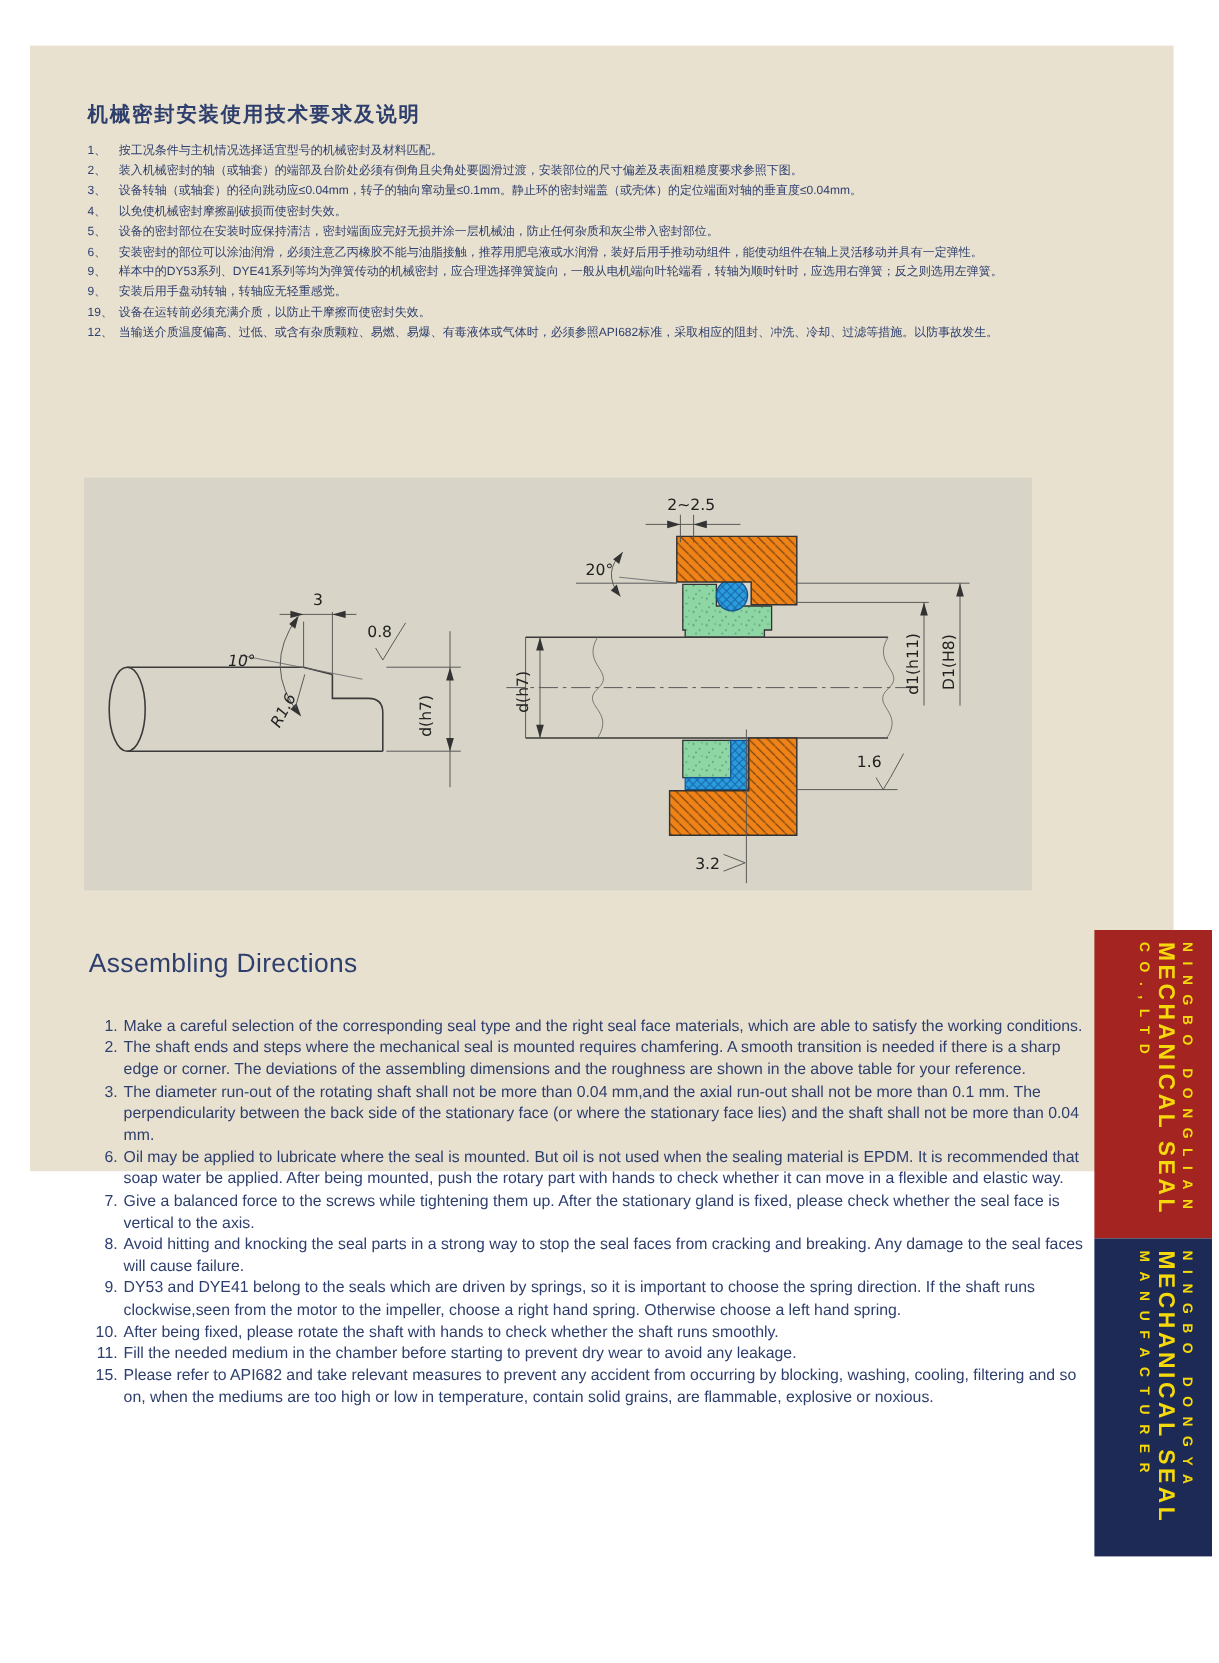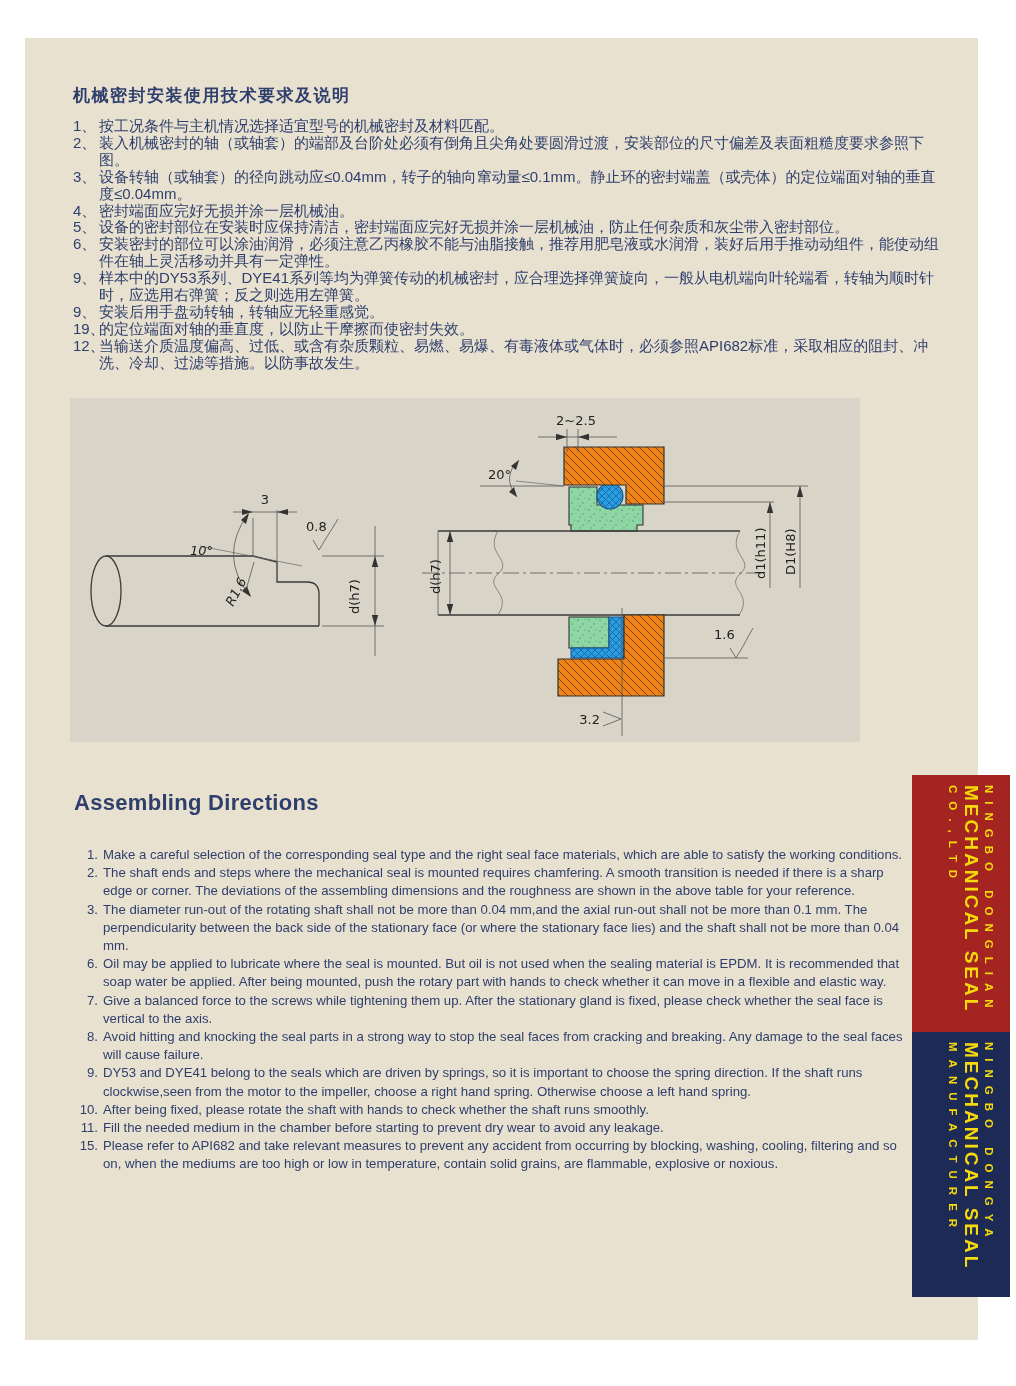--- a/index.html
+++ b/index.html
@@ -2,33 +2,33 @@
 <html><head>
 <meta charset="utf-8">
 <style>
   html,body{margin:0;padding:0;}
   body{
     width:1016px;height:1386px;position:relative;background:#ffffff;
     font-family:"Liberation Sans","DejaVu Sans",sans-serif;
     -webkit-font-smoothing:antialiased;
   }
   .page{
-    position:absolute;left:25px;top:38px;width:953px;height:1302px;
+    position:absolute;left:25px;top:38px;width:953px;height:938px;
     background:#e9e1cf;
   }
   
   .cn-section{position:absolute;left:48px;top:46px;width:872px;color:#2e3f6e;}
   .cn-title{font-size:17px;font-weight:bold;letter-spacing:1.5px;margin:0 0 11px 0;}
-  .cn-item{font-size:15px;line-height:16.9px;padding-left:26px;text-indent:-26px;}
+  .cn-item{font-size:10px;line-height:16.9px;padding-left:26px;text-indent:-26px;}
   .cn-item .num{display:inline-block;width:26px;text-indent:0;}
   
   .diagram-box{position:absolute;left:45px;top:360px;width:790px;height:344px;background:#d8d4c7;}
   
   .en-section{position:absolute;left:49px;top:752px;width:838px;color:#2e3f6e;}
-  .en-title{font-size:22px;font-weight:bold;margin:0 0 30px 0;letter-spacing:0.3px;}
+  .en-title{font-size:22px;font-weight:normal;margin:0 0 30px 0;letter-spacing:0.3px;}
   .en-item{font-size:13.2px;line-height:18.2px;padding-left:29px;text-indent:-29px;}
   .en-item .num{display:inline-block;width:24px;text-align:right;margin-right:5px;text-indent:0;}
   
   .banner{position:absolute;left:912px;width:98px;overflow:hidden;}
   .banner-red{top:775px;height:257px;background:#a32421;}
   .banner-navy{top:1032px;height:265px;background:#1e2a56;}
   .banner-inner{
     position:absolute;left:0;top:0;height:98px;
     transform-origin:0 0;transform:translateX(98px) rotate(90deg);
     color:#f5d90a;padding-top:14px;padding-left:10px;box-sizing:border-box;
@@ -48,26 +48,26 @@
 </head>
 <body>
 
 <div class="page">
 
   <div class="cn-section">
     <h1 class="cn-title">机械密封安装使用技术要求及说明</h1>
     <div class="cn-item"><span class="num">1、</span><span>按工况条件与主机情况选择适宜型号的机械密封及材料匹配。</span></div>
     <div class="cn-item"><span class="num">2、</span><span>装入机械密封的轴（或轴套）的端部及台阶处必须有倒角且尖角处要圆滑过渡，安装部位的尺寸偏差及表面粗糙度要求参照下图。</span></div>
     <div class="cn-item"><span class="num">3、</span><span>设备转轴（或轴套）的径向跳动应≤0.04mm，转子的轴向窜动量≤0.1mm。静止环的密封端盖（或壳体）的定位端面对轴的垂直度≤0.04mm。</span></div>
-    <div class="cn-item"><span class="num">4、</span><span>密封端面应完好无损并涂一层机械油。</span></div>
+    <div class="cn-item"><span class="num">4、</span><span>以免使机械密封摩擦副破损而使密封失效。</span></div>
     <div class="cn-item"><span class="num">5、</span><span>设备的密封部位在安装时应保持清洁，密封端面应完好无损并涂一层机械油，防止任何杂质和灰尘带入密封部位。</span></div>
     <div class="cn-item"><span class="num">6、</span><span>安装密封的部位可以涂油润滑，必须注意乙丙橡胶不能与油脂接触，推荐用肥皂液或水润滑，装好后用手推动动组件，能使动组件在轴上灵活移动并具有一定弹性。</span></div>
     <div class="cn-item"><span class="num">9、</span><span>样本中的DY53系列、DYE41系列等均为弹簧传动的机械密封，应合理选择弹簧旋向，一般从电机端向叶轮端看，转轴为顺时针时，应选用右弹簧；反之则选用左弹簧。</span></div>
     <div class="cn-item"><span class="num">9、</span><span>安装后用手盘动转轴，转轴应无轻重感觉。</span></div>
-    <div class="cn-item"><span class="num">19、</span><span>的定位端面对轴的垂直度，以防止干摩擦而使密封失效。</span></div>
+    <div class="cn-item"><span class="num">19、</span><span>设备在运转前必须充满介质，以防止干摩擦而使密封失效。</span></div>
     <div class="cn-item"><span class="num">12、</span><span>当输送介质温度偏高、过低、或含有杂质颗粒、易燃、易爆、有毒液体或气体时，必须参照API682标准，采取相应的阻封、冲洗、冷却、过滤等措施。以防事故发生。</span></div>
   </div>
 
   <div class="diagram-box">
     <svg width="790" height="344" viewBox="0 0 790 344">
       <defs>
         <pattern id="po" width="8" height="8" patternUnits="userSpaceOnUse">
           <rect width="8" height="8" fill="#ef8318"></rect>
           <path d="M-1,-1 L9,9" stroke="#7c4410" stroke-width="1"></path>
         </pattern>

